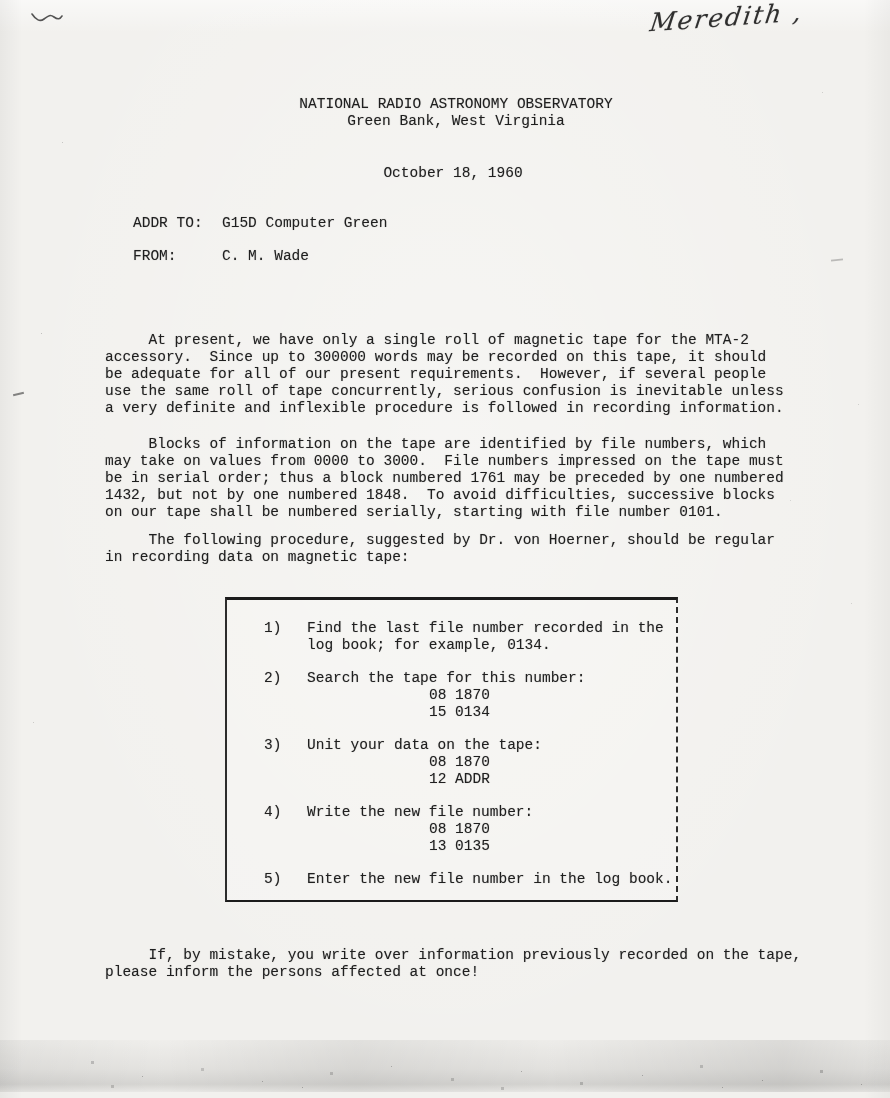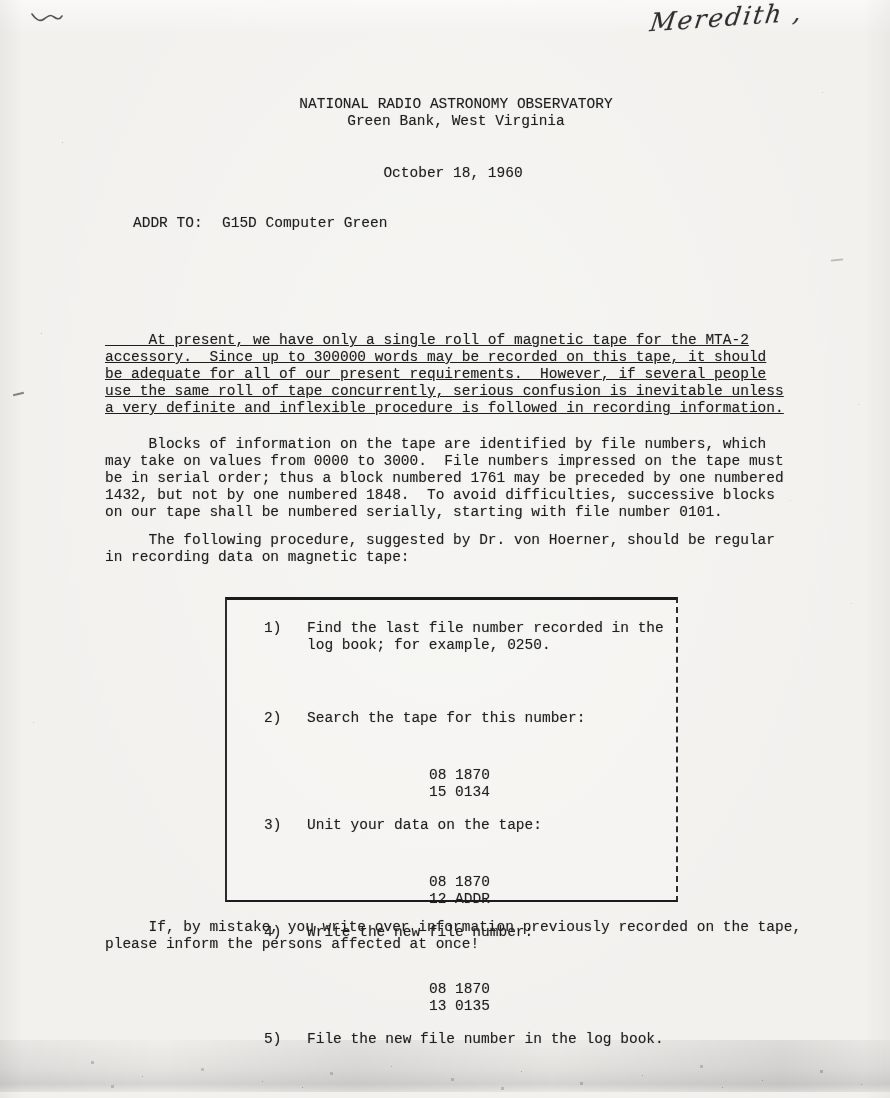--- a/index.html
+++ b/index.html
@@ -26,39 +26,39 @@
   .corner-mark { position:absolute; top:10px; left:30px; }
 
   .header-block { position:absolute; top:96px; left:0; width:100%; text-align:center; transform:translateX(11px); }
   .date-line   { position:absolute; top:165px; left:0; width:100%; text-align:center; transform:translateX(8px); }
 
   .memo-block { position:absolute; top:215px; left:133px; }
   .memo-row { display:flex; margin-bottom:16px; }
   .memo-label { width:89px; flex:0 0 89px; }
 
   .para { position:absolute; left:105px; white-space:pre; }
-  .para-1 { top:332px;text-decoration:underline; }
+  .para-1 { top:332px; }
   .para-2 { top:436px; }
   .para-3 { top:532px; }
-  .para-4 { top:919px; }
+  .para-4 { top:947px; }
   .para-5 { top:969px; }
 
   .proc-box {
     position:absolute; left:225px; top:597px; width:453px; height:305px;
     border-top:3px solid #1b1b1b;
     border-bottom:2px solid #1b1b1b;
     border-left:2px solid #2c2c2c;
     border-right:2px dashed #2c2c2c;
     padding:20px 0 0 37px;
     background:rgba(255,255,255,0.18);
   }
   .proc-item { display:flex; margin-bottom:16px; }
   .proc-num  { width:43px; flex:0 0 43px; }
   .proc-text { white-space:pre; }
-  .proc-code { white-space:pre; padding-left:122px;margin-top:40px; }
+  .proc-code { white-space:pre; padding-left:122px; }
 
   .edge-mark-a { position:absolute; left:13px; top:393px; width:11px; height:2px; background:rgba(40,40,40,0.55); transform:rotate(-14deg); }
   .edge-mark-b { position:absolute; left:831px; top:259px; width:12px; height:2px; background:rgba(60,60,60,0.30); transform:rotate(-6deg); }
 
   .bottom-band {
     position:absolute; left:0; top:1040px; width:100%; height:52px; pointer-events:none;
     background:
       linear-gradient(90deg, rgba(0,0,0,0.05) 0%, rgba(0,0,0,0.01) 18%, rgba(0,0,0,0.07) 40%, rgba(0,0,0,0.02) 62%, rgba(0,0,0,0.09) 88%, rgba(0,0,0,0.03) 100%),
       linear-gradient(180deg, rgba(80,80,80,0) 0%, rgba(80,80,80,0.07) 55%, rgba(60,60,60,0.14) 85%, rgba(110,110,110,0.04) 100%);
   }
@@ -96,41 +96,45 @@
     <div>Green Bank, West Virginia</div>
   </div>
 
   <div class="date-line">October 18, 1960</div>
 
   <div class="memo-block">
     <div class="memo-row">
       <span class="memo-label">ADDR TO:</span>
       <span>G15D Computer Green</span>
     </div>
+    <div class="memo-row">
+      <span class="memo-label">FROM:</span>
+      <span>C. M. Wade</span>
+    </div>
   </div>
 
   <div class="para para-1">     At present, we have only a single roll of magnetic tape for the MTA-2
 accessory.  Since up to 300000 words may be recorded on this tape, it should
 be adequate for all of our present requirements.  However, if several people
 use the same roll of tape concurrently, serious confusion is inevitable unless
 a very definite and inflexible procedure is followed in recording information.</div>
   <div class="para para-2">     Blocks of information on the tape are identified by file numbers, which
 may take on values from 0000 to 3000.  File numbers impressed on the tape must
 be in serial order; thus a block numbered 1761 may be preceded by one numbered
 1432, but not by one numbered 1848.  To avoid difficulties, successive blocks
 on our tape shall be numbered serially, starting with file number 0101.</div>
   <div class="para para-3">     The following procedure, suggested by Dr. von Hoerner, should be regular
 in recording data on magnetic tape:</div>
 
   <div class="proc-box">
     <div class="proc-item">
       <span class="proc-num">1)</span>
       <div>
         <div class="proc-text">Find the last file number recorded in the
-log book; for example, 0250.</div>
+log book; for example, 0134.</div>
         <div class="proc-code"></div>
       </div>
     </div>
     <div class="proc-item">
       <span class="proc-num">2)</span>
       <div>
         <div class="proc-text">Search the tape for this number:</div>
         <div class="proc-code">08 1870
 15 0134</div>
       </div>
@@ -147,21 +151,21 @@
       <span class="proc-num">4)</span>
       <div>
         <div class="proc-text">Write the new file number:</div>
         <div class="proc-code">08 1870
 13 0135</div>
       </div>
     </div>
     <div class="proc-item">
       <span class="proc-num">5)</span>
       <div>
-        <div class="proc-text">File the new file number in the log book.</div>
+        <div class="proc-text">Enter the new file number in the log book.</div>
         <div class="proc-code"></div>
       </div>
     </div>
   </div>
 
   <div class="para para-4">     If, by mistake, you write over information previously recorded on the tape,
 please inform the persons affected at once!</div>
 
   <div class="edge-mark-a"></div>
   <div class="edge-mark-b"></div>

